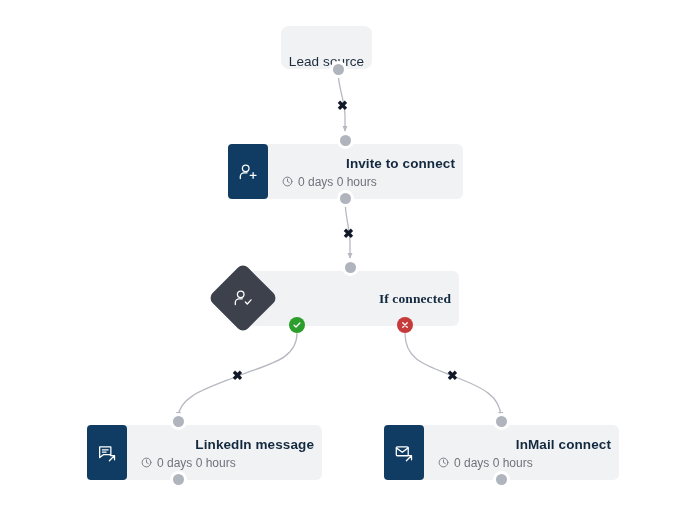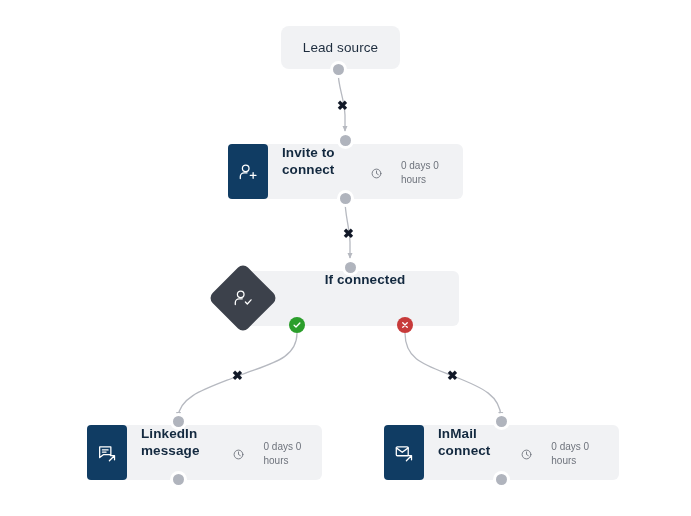--- a/index.html
+++ b/index.html
@@ -56,45 +56,47 @@
     border-radius: 4px;
     display: flex;
     align-items: center;
     justify-content: center;
     color: #ffffff;
     align-self: stretch;
   }
 
   .node-body {
     display: flex;
+    flex-direction: column;
     justify-content: center;
     padding-left: 14px;
-    padding-right: 14px;
+    padding-right: 8px;
     flex: 1;
+    text-align: right;
   }
 
   .node-title {
     font-size: 13.5px;
     font-weight: bold;
     color: #13293f;
     letter-spacing: 0.1px;
     line-height: 17px;
   }
   .node-plain-title {
     font-size: 13.5px;
     font-weight: normal;
     color: #1d2c3d;
     letter-spacing: 0.1px;
   }
 
   .node-sub {
     display: flex;
     align-items: center;
-    gap: 19px;
-    font-size: 10px;
+    gap: 5px;
+    font-size: 12px;
     color: #6e737c;
     margin-top: 3px;
     line-height: 14px;
   }
   .clock-icon {
     display: inline-flex;
     width: 11px;
     height: 11px;
     flex: 0 0 11px;
   }
@@ -173,21 +175,21 @@
     <path d="M 297,333 C 297,360 268,364 238,376 C 205,389 180,396 178,417" fill="none" stroke="#b6b9c0" stroke-width="1.3" marker-end="url(#arrow)"></path>
 
     <path d="M 405,333 C 405,360 425,365 453,376 C 484,388 500,396 501,417" fill="none" stroke="#b6b9c0" stroke-width="1.3" marker-end="url(#arrow)"></path>
   </svg>
 
   <div class="edge-x" style="left:337px; top:99px;">✖</div>
   <div class="edge-x" style="left:343px; top:227px;">✖</div>
   <div class="edge-x" style="left:232px; top:369px;">✖</div>
   <div class="edge-x" style="left:447px; top:369px;">✖</div>
 
-  <div class="node plain" style="left:281px; top:26px; width:119px; height:43px;">
+  <div class="node plain" style="left:281px; top:26px; width:91px; height:43px;align-items:flex-end;">
     <span class="node-plain-title">Lead source</span>
   </div>
   <div class="port" style="left:333px; top:64px;"></div>
 
   <div class="node" style="left:228px; top:144px; width:235px; height:55px;">
     <div class="node-icon">
       <svg width="22" height="22" viewBox="0 0 24 24" fill="none" stroke="#ffffff" stroke-width="1.4" stroke-linecap="round" stroke-linejoin="round">
         <circle cx="9.5" cy="8" r="3.6"></circle>
         <path d="M3.6 19.2 v-2.1 a4.2 4.2 0 0 1 4.2 -4.2 h3.2"></path>
         <path d="M17.6 12.6 v6.2 M14.5 15.7 h6.2"></path>
@@ -203,21 +205,21 @@
           </svg>
         </span>
         <span>0 days 0 hours</span>
       </div>
     </div>
   </div>
   <div class="port" style="left:340px; top:135px;"></div>
   <div class="port" style="left:340px; top:193px;"></div>
 
   <div class="node" style="left:243px; top:271px; width:216px; height:55px;">
-    <div class="node-body" style="padding-left:42px;">
+    <div class="node-body" style="padding-left:42px;font-family:Liberation Serif, serif;">
       <div class="node-title">If connected</div>
     </div>
   </div>
   <div class="diamond" style="left:218px; top:273px;">
     <div class="diamond-inner">
       <svg width="22" height="22" viewBox="0 0 24 24" fill="none" stroke="#ffffff" stroke-width="1.4" stroke-linecap="round" stroke-linejoin="round">
         <circle cx="9.5" cy="8" r="3.6"></circle>
         <path d="M3.6 19.2 v-2.1 a4.2 4.2 0 0 1 4.2 -4.2 h3.4"></path>
         <path d="M14.6 16.4 l2.1 2.1 l4.1 -4.5"></path>
       </svg>

